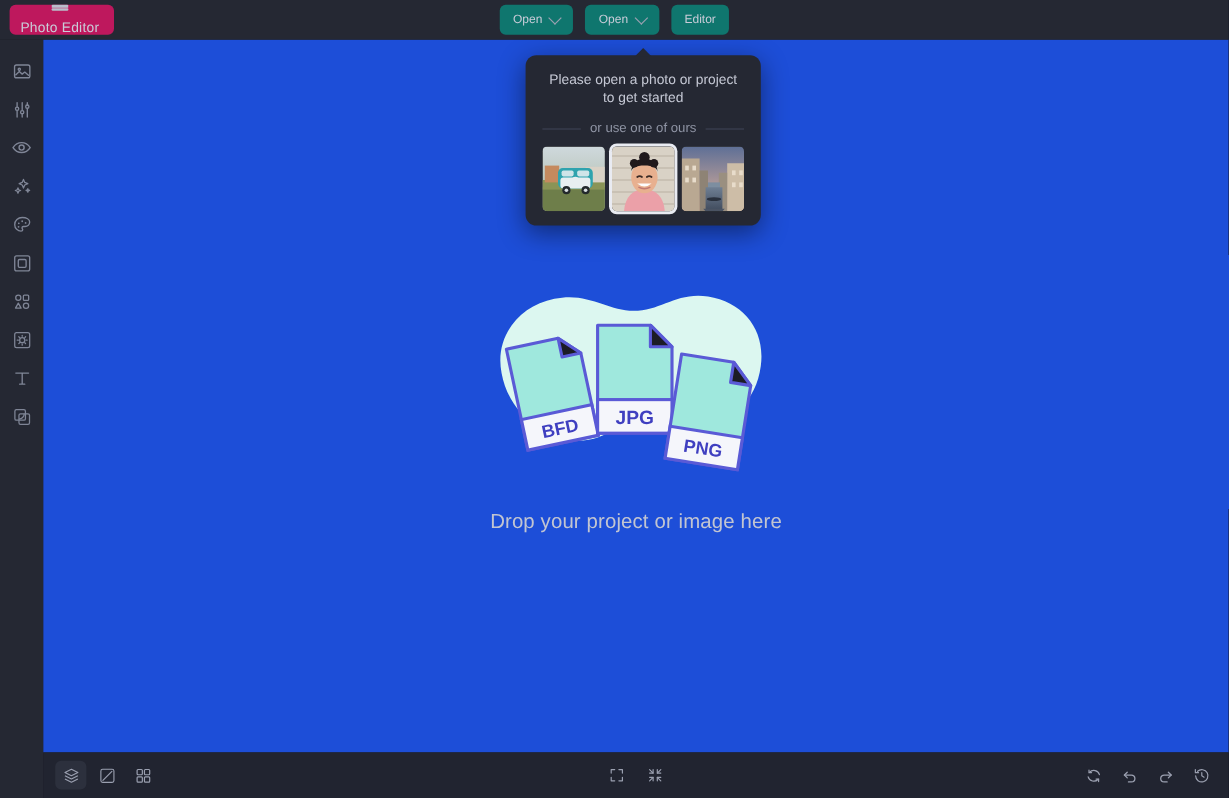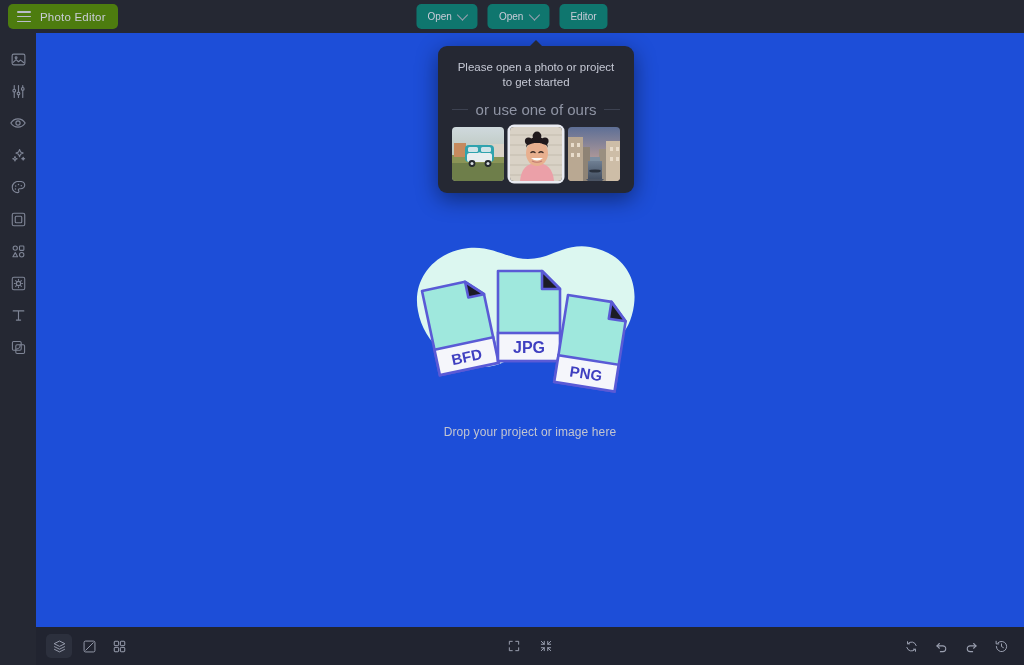--- a/index.html
+++ b/index.html
@@ -40,21 +40,22 @@
     top: 4px;
     height: 25px;
   }
   .brand-chip {
     display: flex;
     align-items: center;
     gap: 9px;
     height: 25px;
     padding: 0 12px 0 9px;
     border-radius: 5px;
-    background: #4d7c0f;
+    background: #be185d;
+    flex-direction: column;
   }
   .hamburger {
     width: 14px;
     height: 11px;
     display: flex;
     flex-direction: column;
     justify-content: space-between;
   }
   .hamburger i {
     display: block;
@@ -200,21 +201,21 @@
     align-items: center;
     gap: 8px;
     margin-bottom: 9px;
   }
   .pop-divider .ln {
     flex: 1;
     height: 1px;
     background: #3d4251;
   }
   .pop-divider span {
-    font-size: 15px;
+    font-size: 11px;
     color: #8f94a4;
     white-space: nowrap;
   }
   .thumbs {
     display: flex;
     gap: 6px;
     justify-content: center;
   }
   .thumb {
     width: 54px;
@@ -235,21 +236,21 @@
     position: absolute;
     left: 0;
     top: 200px;
     width: 988px;
     display: flex;
     flex-direction: column;
     align-items: center;
   }
   .drop-text {
     margin-top: 22px;
-    font-size: 12px;
+    font-size: 17px;
     color: #c2c5d1;
     letter-spacing: .1px;
   }
 
   
   .bottombar {
     position: absolute;
     left: 36px;
     bottom: 0;
     width: 988px;

